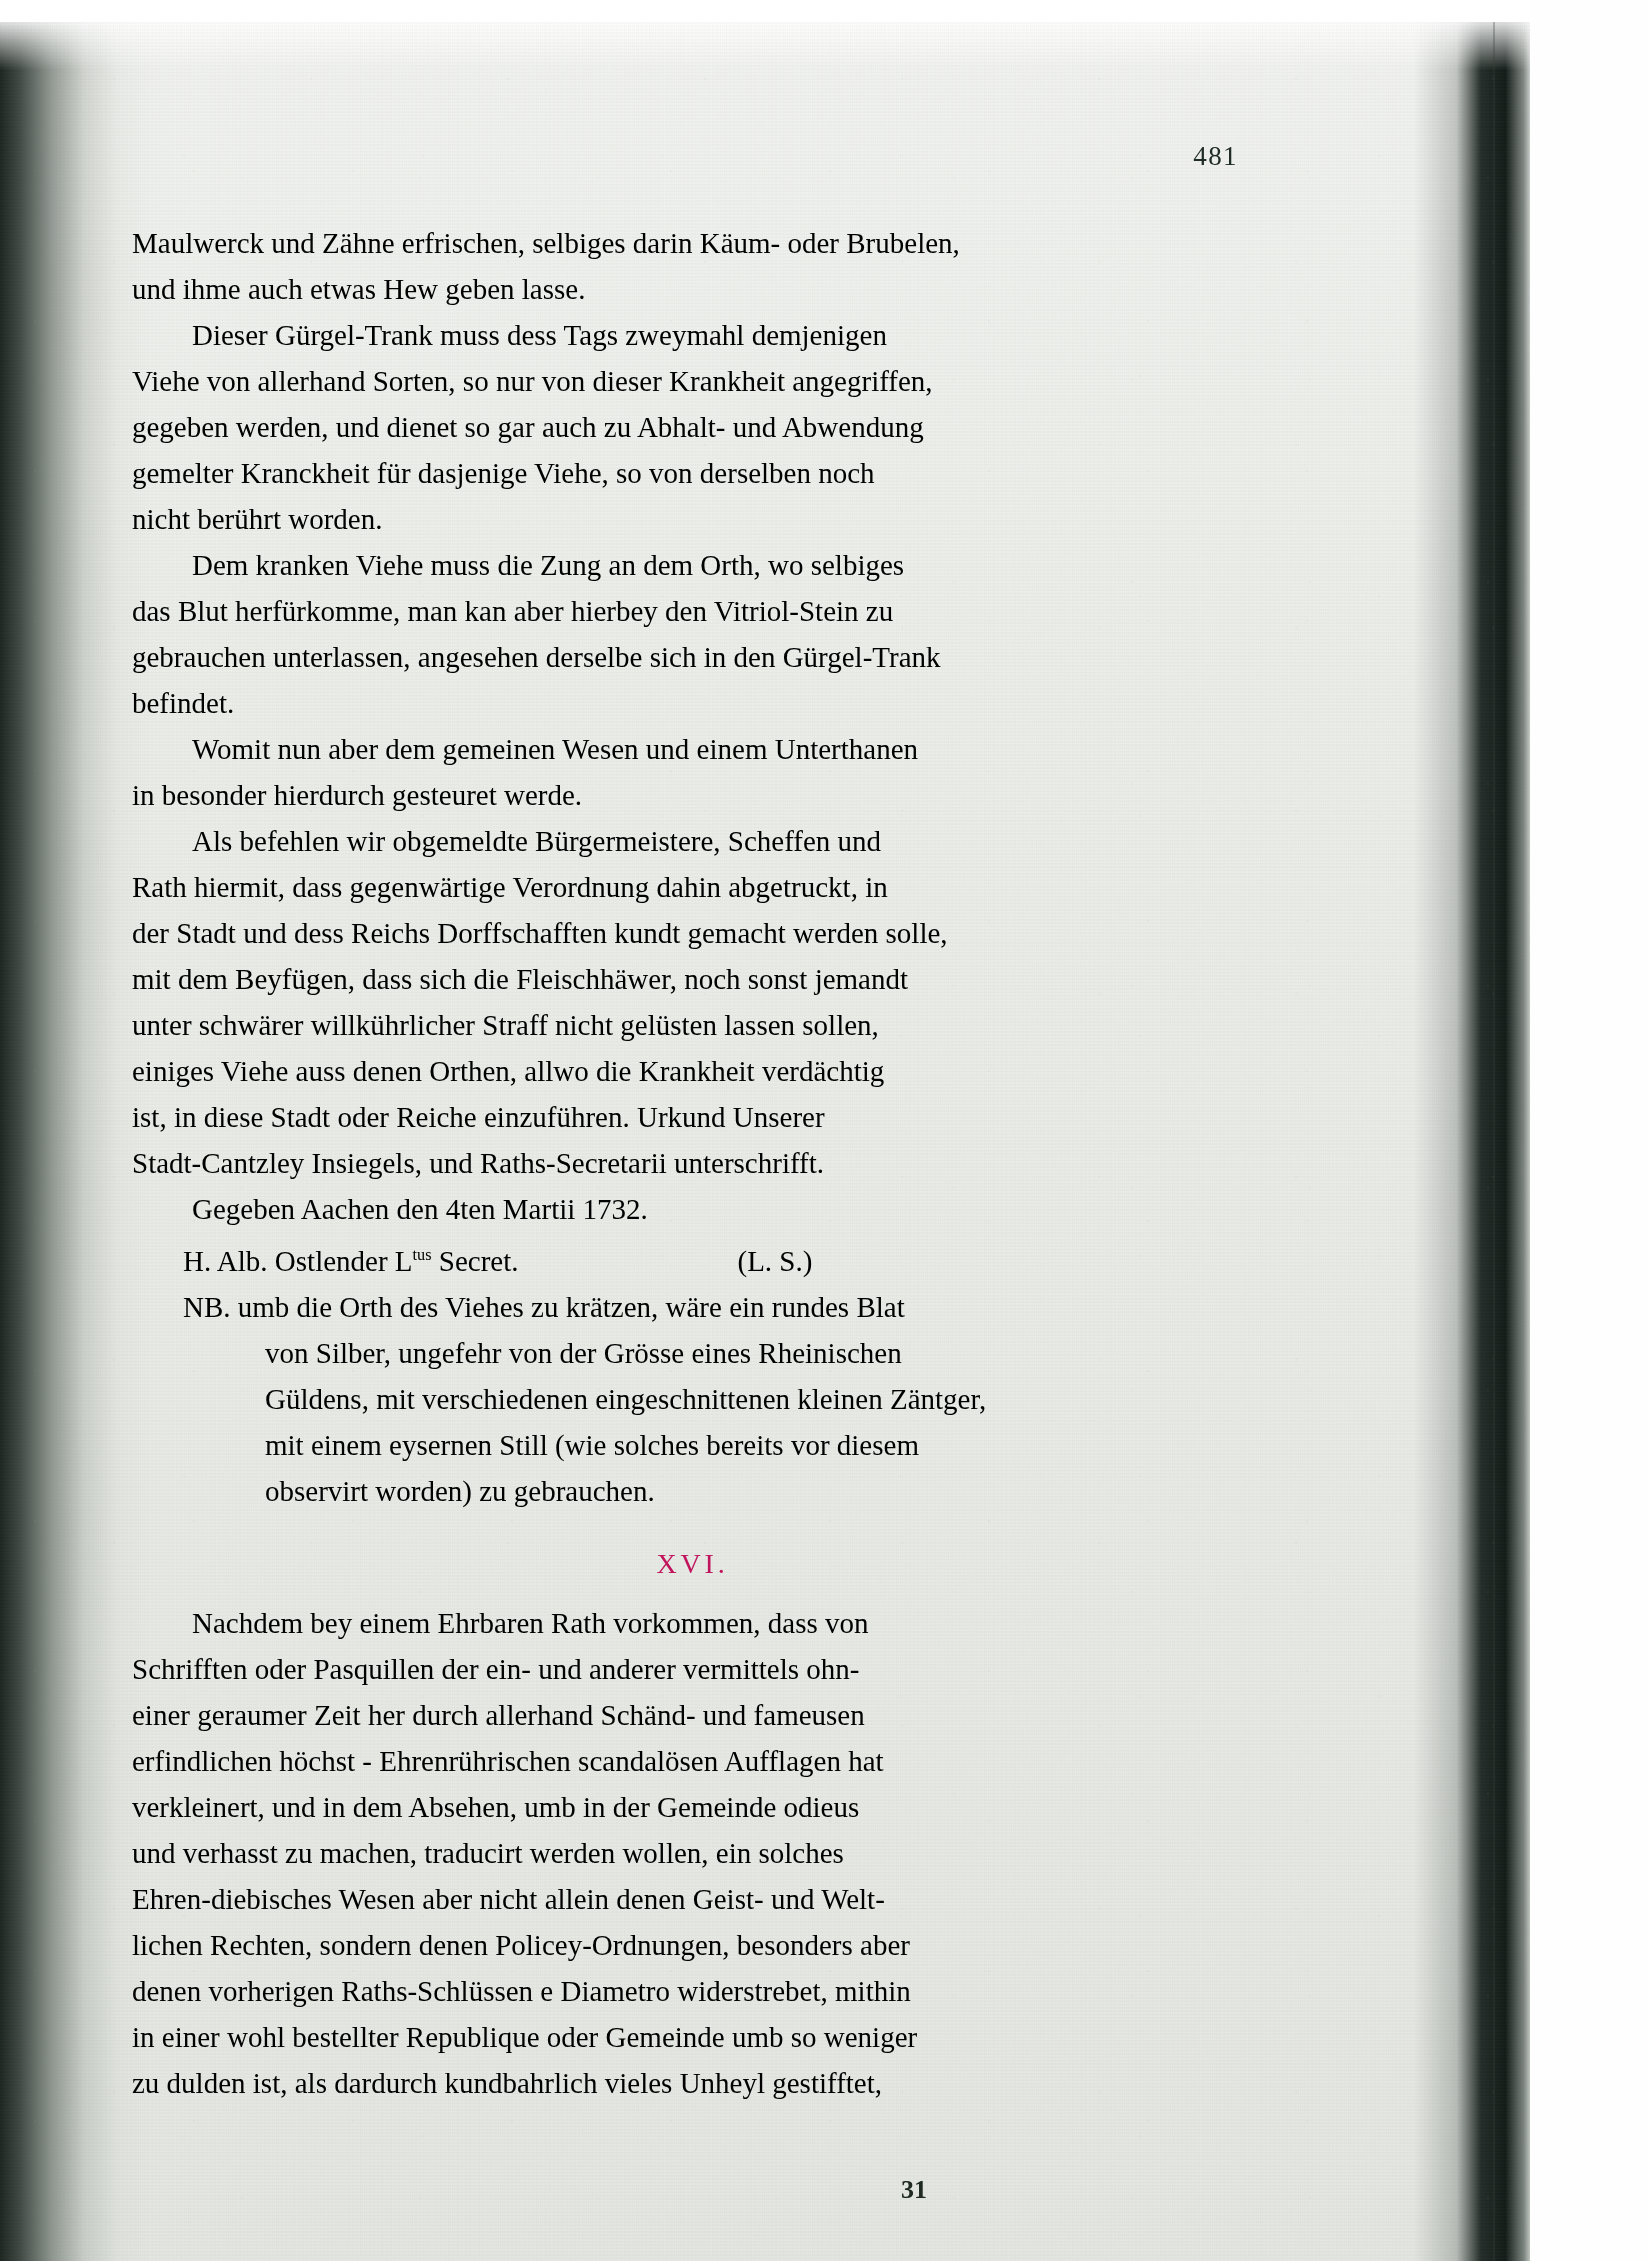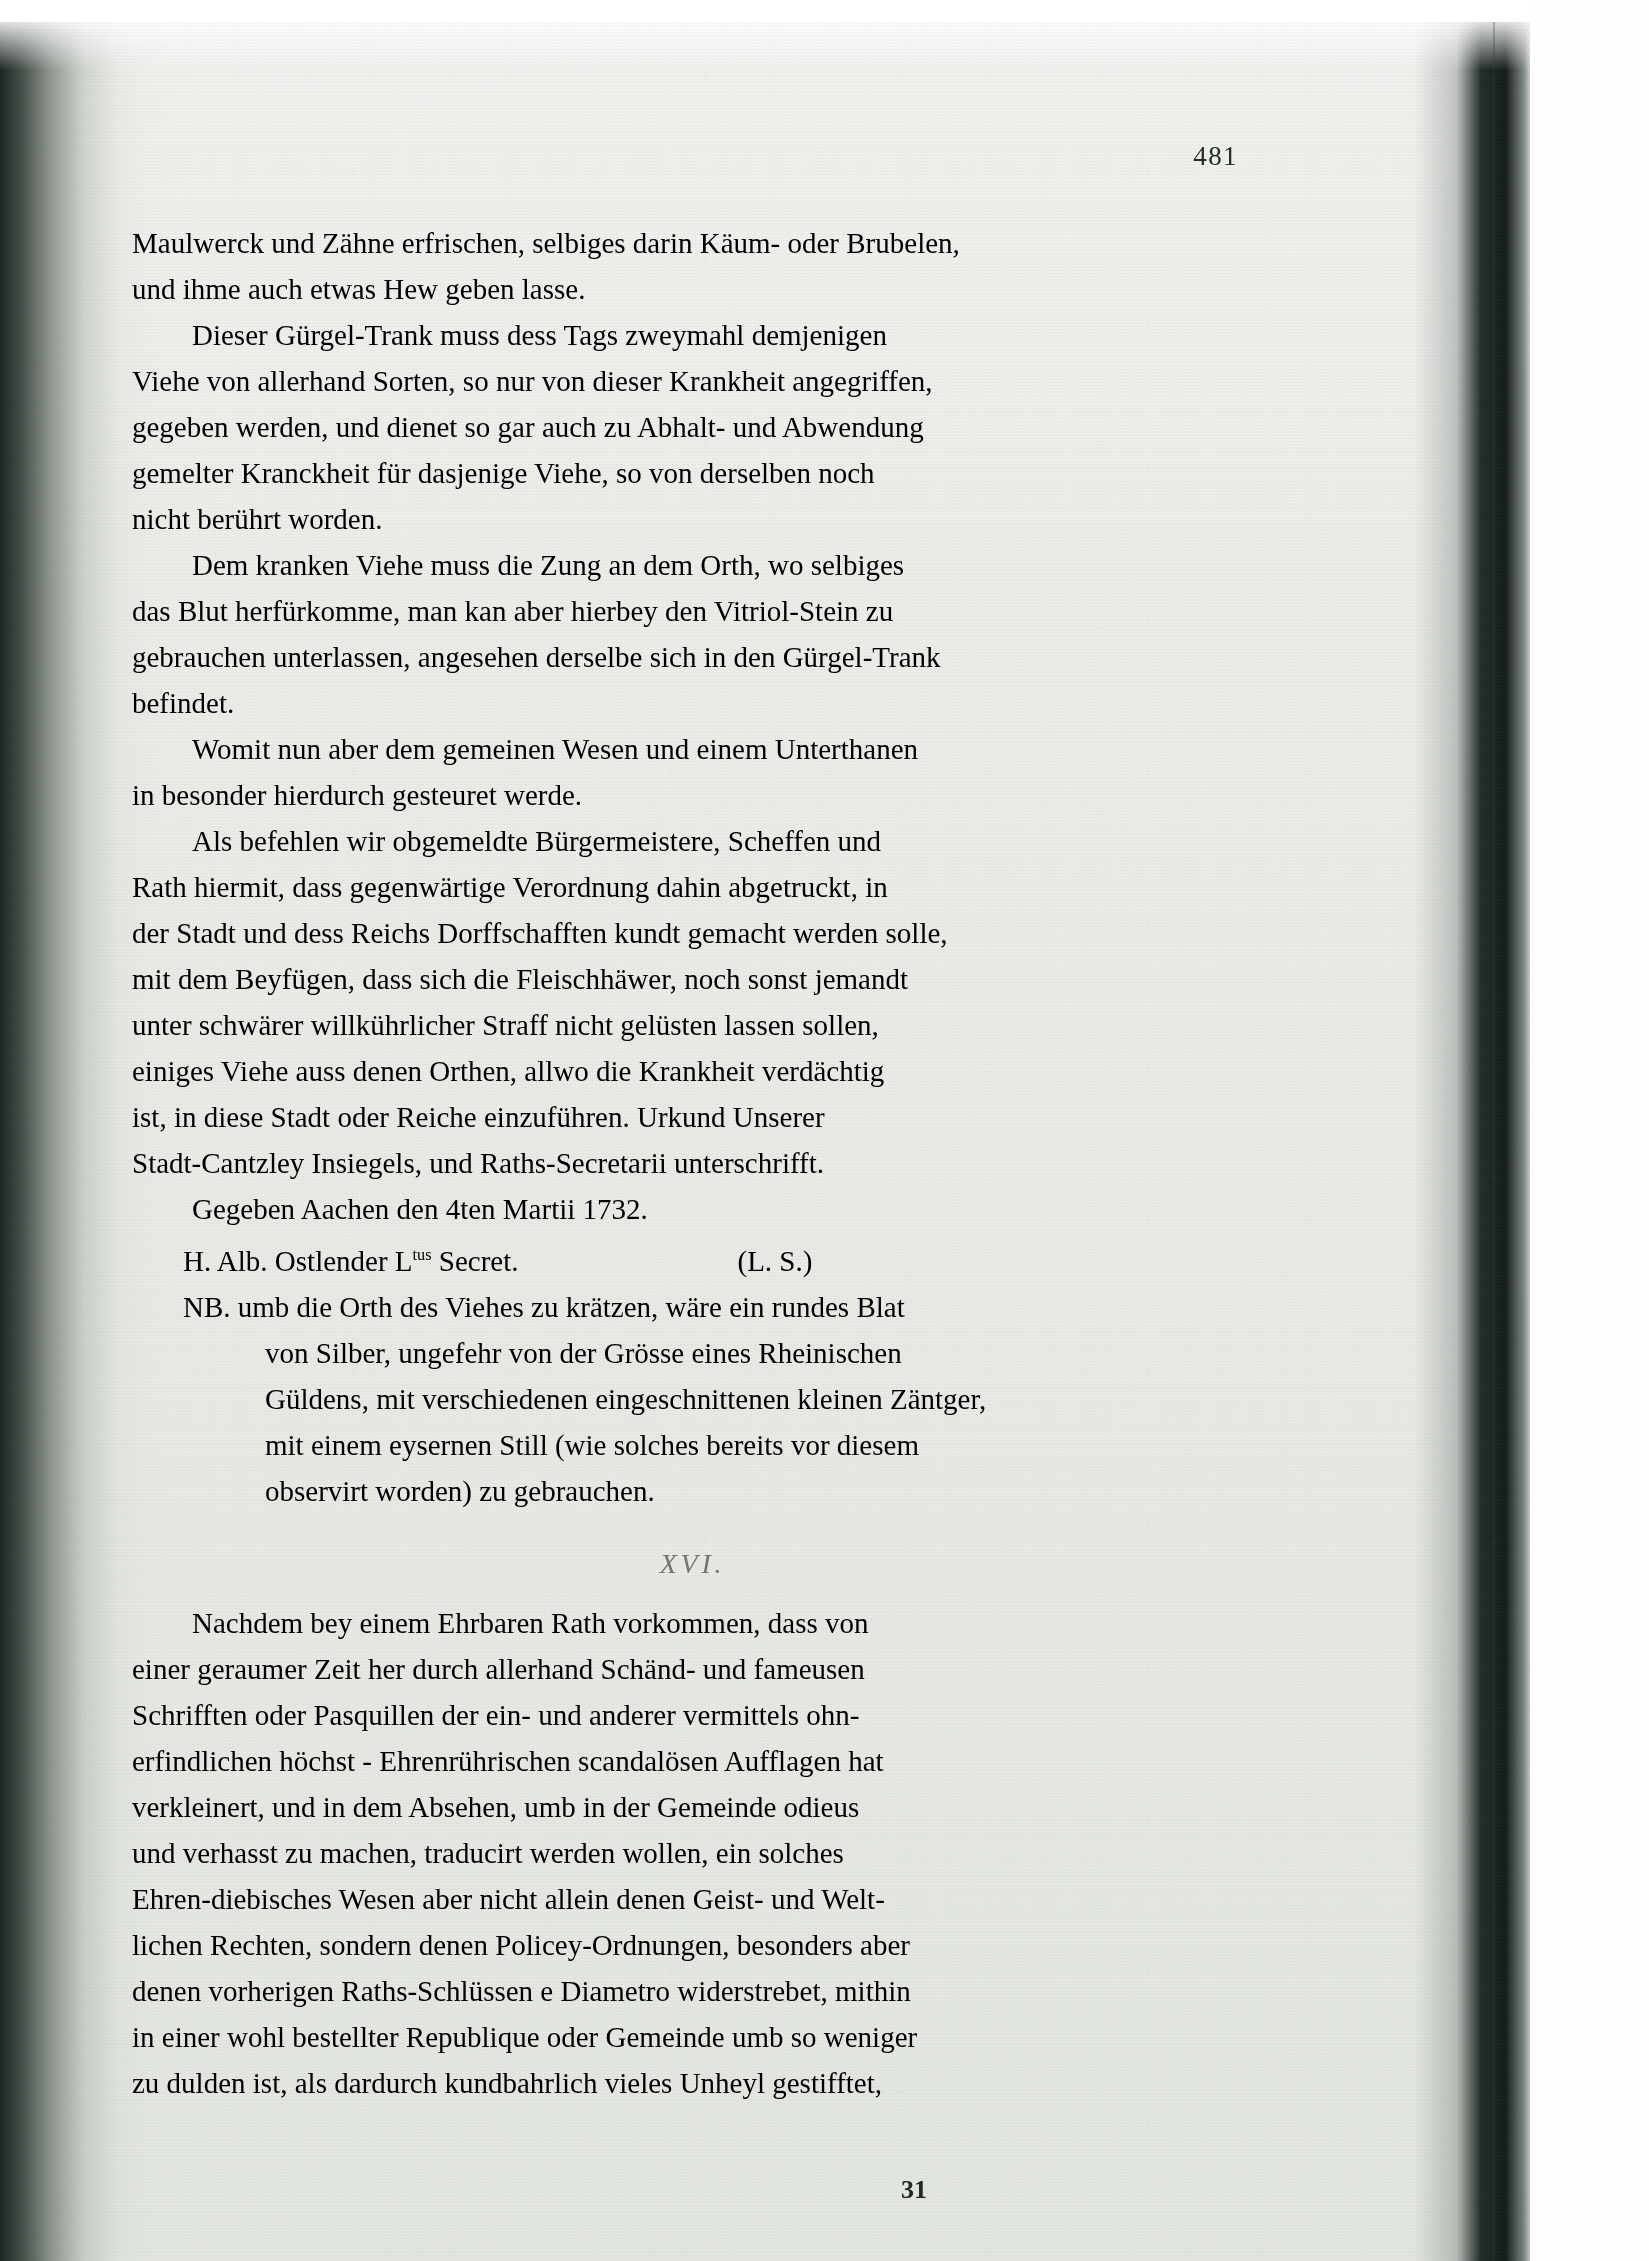--- a/index.html
+++ b/index.html
@@ -139,22 +139,21 @@
   .ind { padding-left: 60px; }
 
   .heading {
     display: block;
     text-align: center;
     width: 1121px;
     font-size: 28px;
     letter-spacing: 3.8px;
     margin-top: 34px;
     margin-bottom: 20.6px;
-    color: #737373;
-    font-style: italic;
+    color: #be185d;
   }
 
   .sig-row {
     display: flex;
     width: 1121px;
     align-items: baseline;
   }
   .sig-name { padding-left: 51px; }
   .sig-seal { margin-left: 219px; }
   sup { font-size: 0.56em; vertical-align: super; }
@@ -266,24 +265,24 @@
         <span class="line nb-cont">Güldens, mit verschiedenen eingeschnittenen kleinen Zäntger,</span>
         <span class="line nb-cont">mit einem eysernen Still (wie solches bereits vor diesem</span>
         <span class="line nb-cont">observirt worden) zu gebrauchen.</span>
       </div>
 
       <span class="heading">XVI.</span>
 
       <div>
         <span class="line ind">Nachdem bey einem Ehrbaren Rath vorkommen, dass von</span>
         <span class="line just">
+            <span>Schrifften oder Pasquillen der ein- und anderer vermittels ohn-</span>
+          </span>
+        <span class="line just">
             <span>einer geraumer Zeit her durch allerhand Schänd- und fameusen</span>
-          </span>
-        <span class="line just">
-            <span>Schrifften oder Pasquillen der ein- und anderer vermittels ohn-</span>
           </span>
         <span class="line just">
             <span>erfindlichen höchst - Ehrenrührischen scandalösen Aufflagen hat</span>
           </span>
         <span class="line just">
             <span>verkleinert, und in dem Absehen, umb in der Gemeinde odieus</span>
           </span>
         <span class="line just">
             <span>und verhasst zu machen, traducirt werden wollen, ein solches</span>
           </span>

